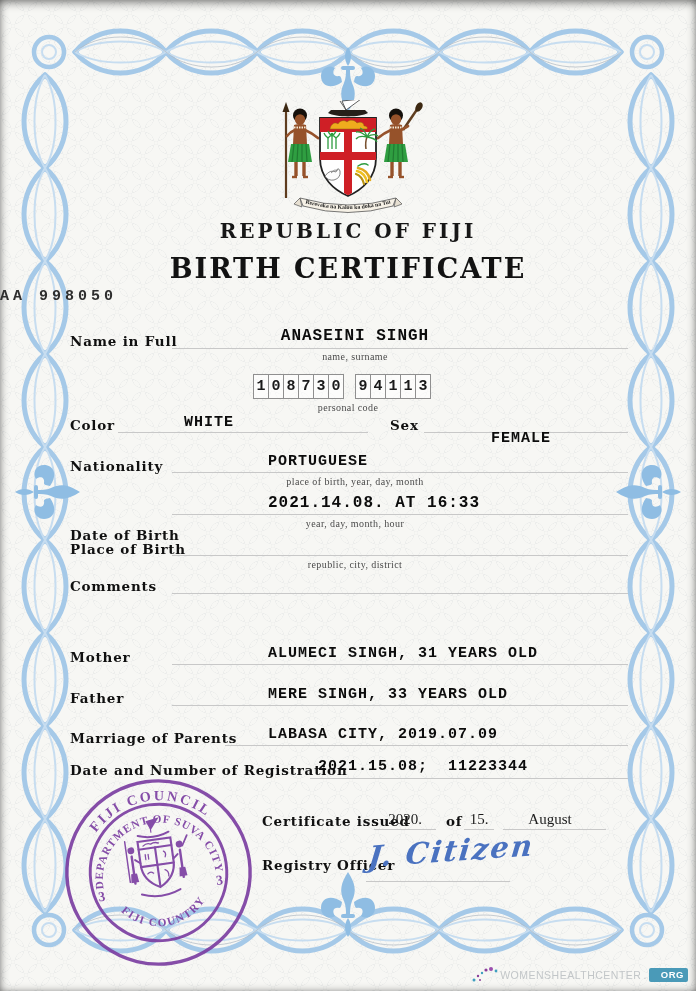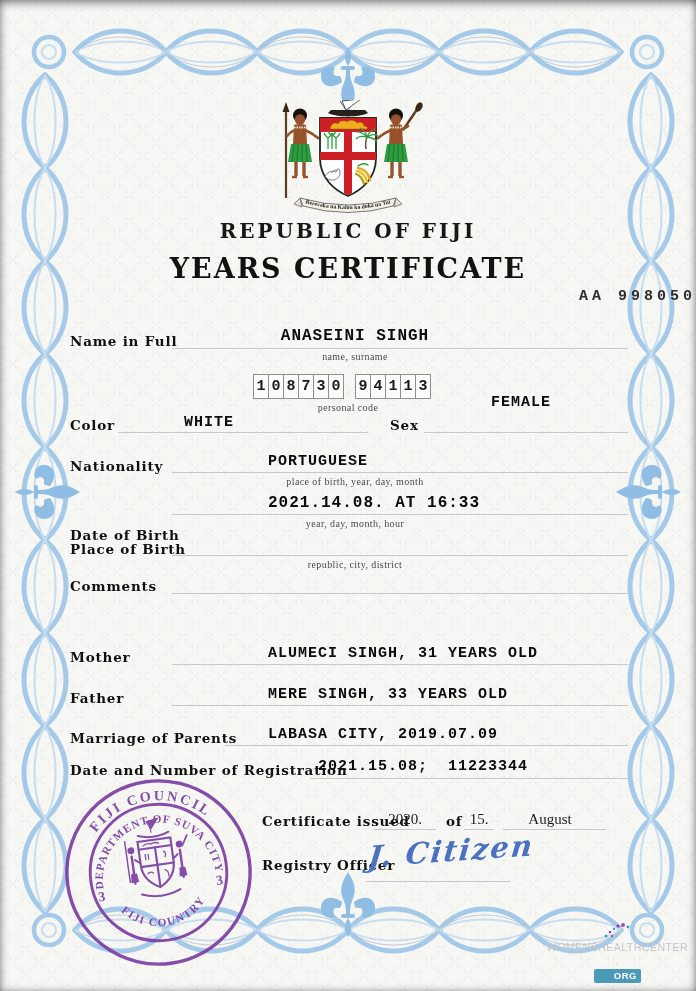--- a/index.html
+++ b/index.html
@@ -29,21 +29,21 @@
     left:0;top:219px;width:696px;text-align:center;
     font-family:"DejaVu Serif",serif;font-weight:700;font-size:20px;
     letter-spacing:3px;color:#171717;
   }
   .doc-title{
     left:0;top:253px;width:696px;text-align:center;
     font-family:"DejaVu Serif",serif;font-weight:700;font-size:27px;
     letter-spacing:2px;color:#121212;
   }
   .serial{
-    left:0;top:288px;width:696px;text-align:right;
+    left:0;top:288px;width:696px;text-align:left;
     font-family:"Liberation Mono",monospace;font-weight:700;font-size:15px;
     letter-spacing:4px;color:#2e2e2e;
   }
 
   
   .flabel{
     position:absolute;
     font-family:"DejaVu Serif",serif;font-weight:700;font-size:13.5px;
     letter-spacing:0.8px;color:#101010;white-space:nowrap;
   }
@@ -81,26 +81,25 @@
     position:absolute;left:368px;top:834px;
     font-family:"DejaVu Serif",serif;font-style:italic;font-weight:700;
     font-size:29px;color:#4a72c0;letter-spacing:2px;
     transform:rotate(-4deg) skewX(-10deg);
   }
 
   
   .watermark{
     position:absolute;right:8px;bottom:8px;display:flex;align-items:center;gap:2px;
     font-family:"Liberation Sans",sans-serif;
-    flex-direction:column;
   }
   .wm-text{font-size:10.5px;letter-spacing:0.5px;color:#c2c6c8;}
   .wm-badge{
     font-size:9.5px;font-weight:700;color:#ffffff;background:#4a9ab8;
-    padding:1px 4px 2px 20px;border-radius:2px;letter-spacing:0.5px;
+    padding:1px 4px 2px 12px;border-radius:2px;letter-spacing:0.5px;
   }
 </style>
 </head>
 <body>
 
 <div class="page">
 
   <svg class="abs" style="left:0;top:0" width="696" height="991" viewBox="0 0 696 991" fill="none">
     <defs>
       <g id="fleur" fill="#8fbde3" stroke="none">
@@ -252,39 +251,39 @@
       <path d="M124,98 L130,104 L122,107 Z" fill="#e7e0d2" stroke="#555555" stroke-width="0.7"></path>
       <path d="M28,98 Q76,112 124,98 L121,106 Q76,119 31,106 Z" fill="#f6f1e6" stroke="#555555" stroke-width="0.8"></path>
       <path id="mottoPath" d="M32,103 Q76,115 120,103" fill="none"></path>
       <text font-family="Liberation Serif, serif" font-size="5.8" font-weight="700" fill="#1d1d1d">
         <textPath href="#mottoPath" startOffset="50%" text-anchor="middle">Rerevaka na Kalou ka doka na Tui</textPath>
       </text>
     </g>
   </svg>
 
   <div class="abs country-title">REPUBLIC OF FIJI</div>
-  <div class="abs doc-title">YEARS CERTIFICATE</div>
+  <div class="abs doc-title">BIRTH CERTIFICATE</div>
   <div class="abs serial">AA 998050</div>
 
   <div class="flabel" style="left:70px;top:333px">Name in Full</div>
   <div class="fline" style="left:172px;top:348px;width:456px"></div>
   <div class="fvalue big centered" style="left:355px;top:327px">ANASEINI SINGH</div>
   <div class="fhint" style="left:355px;top:351px">name, surname</div>
 
   <div class="codegroup" style="left:254px;top:374px">
     <span class="codebox">1</span><span class="codebox">0</span><span class="codebox">8</span><span class="codebox">7</span><span class="codebox">3</span><span class="codebox">0</span><span style="display:inline-block;width:12px"></span><span class="codebox">9</span><span class="codebox">4</span><span class="codebox">1</span><span class="codebox">1</span><span class="codebox">3</span>
   </div>
   <div class="fhint" style="left:348px;top:402px">personal code</div>
 
   <div class="flabel" style="left:70px;top:417px">Color</div>
   <div class="fline" style="left:118px;top:432px;width:250px"></div>
   <div class="fvalue" style="left:184px;top:414px">WHITE</div>
   <div class="flabel" style="left:390px;top:417px">Sex</div>
   <div class="fline" style="left:424px;top:432px;width:204px"></div>
-  <div class="fvalue" style="left:491px;top:394px">FEMALE</div>
+  <div class="fvalue" style="left:491px;top:430px">FEMALE</div>
 
   <div class="flabel" style="left:70px;top:458px">Nationality</div>
   <div class="fline" style="left:172px;top:472px;width:456px"></div>
   <div class="fvalue" style="left:268px;top:453px">PORTUGUESE</div>
   <div class="fhint" style="left:355px;top:476px">place of birth, year, day, month</div>
 
   <div class="flabel" style="left:70px;top:527px">Date of Birth</div>
   <div class="fline" style="left:172px;top:514px;width:456px"></div>
   <div class="fvalue big" style="left:268px;top:494px">2021.14.08. AT 16:33</div>
   <div class="fhint" style="left:355px;top:518px">year, day, month, hour</div>

